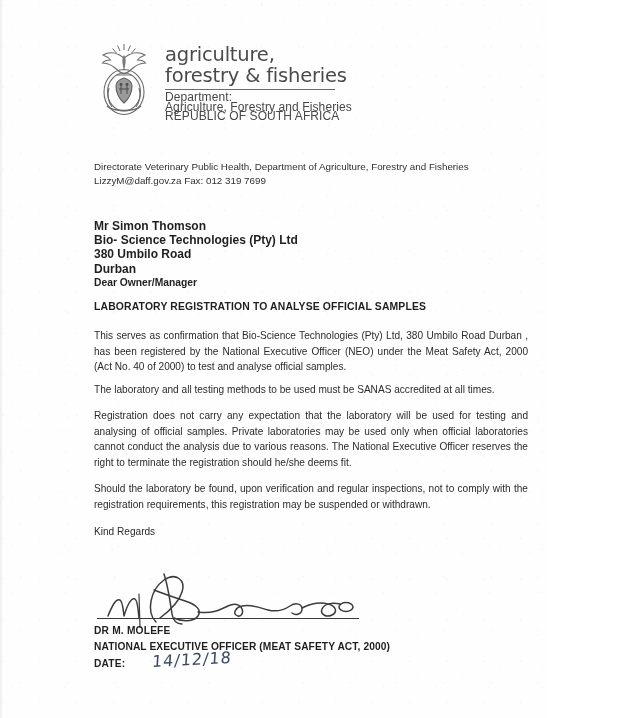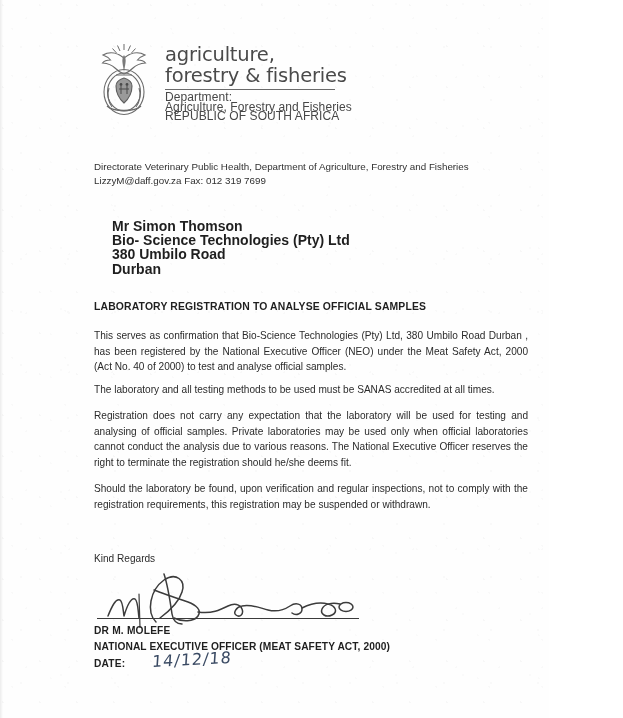--- a/index.html
+++ b/index.html
@@ -96,25 +96,24 @@
     width: 434px;
   }
   .directorate {
     top: 160px;
     font-size: 9.8px;
     line-height: 13.6px;
     color: #303030;
   }
   .addressee {
     top: 219px;
-    font-size: 14px;
+    font-size: 12px;
     line-height: 14.2px;
     font-weight: bold;
     color: #1f1f1f;
-    margin-left: 18px;
   }
   .salutation {
     top: 277px;
     font-size: 10.3px;
     font-weight: bold;
     color: #1f1f1f;
   }
   .subject {
     top: 301px;
     font-size: 10.4px;
@@ -126,21 +125,21 @@
     font-size: 10.1px;
     line-height: 15.6px;
     text-align: justify;
     color: #2b2b2b;
   }
   #para-1 { top: 328px; }
   #para-2 { top: 382px; }
   #para-3 { top: 408px; }
   #para-4 { top: 481px; }
   .kind-regards {
-    top: 553px;
+    top: 526px;
     font-size: 10.1px;
     color: #2b2b2b;
   }
 
   
   #signature-block {
     position: absolute;
     left: 94px;
     top: 570px;
     width: 360px;
@@ -234,20 +233,21 @@
     <div>LizzyM@daff.gov.za Fax: 012 319 7699</div>
   </div>
 
   <div class="col addressee">
     <div>Mr Simon Thomson</div>
     <div>Bio- Science Technologies (Pty) Ltd</div>
     <div>380 Umbilo Road</div>
     <div>Durban</div>
   </div>
 
+  <div class="col salutation">Dear Owner/Manager</div>
   <div class="col subject">LABORATORY REGISTRATION TO ANALYSE OFFICIAL SAMPLES</div>
 
   <div class="col para" id="para-1">This serves as confirmation that Bio-Science Technologies (Pty) Ltd, 380 Umbilo Road Durban , has been registered by the National Executive Officer (NEO) under the Meat Safety Act, 2000 (Act No. 40 of 2000) to test and analyse official samples.</div>
   <div class="col para" id="para-2">The laboratory and all testing methods to be used must be SANAS accredited at all times.</div>
   <div class="col para" id="para-3">Registration does not carry any expectation that the laboratory will be used for testing and analysing of official samples. Private laboratories may be used only when official laboratories cannot conduct the analysis due to various reasons. The National Executive Officer reserves the right to terminate the registration should he/she deems fit.</div>
   <div class="col para" id="para-4">Should the laboratory be found, upon verification and regular inspections, not to comply with the registration requirements, this registration may be suspended or withdrawn.</div>
 
   <div class="col kind-regards">Kind Regards</div>
 
   <div id="signature-block">

